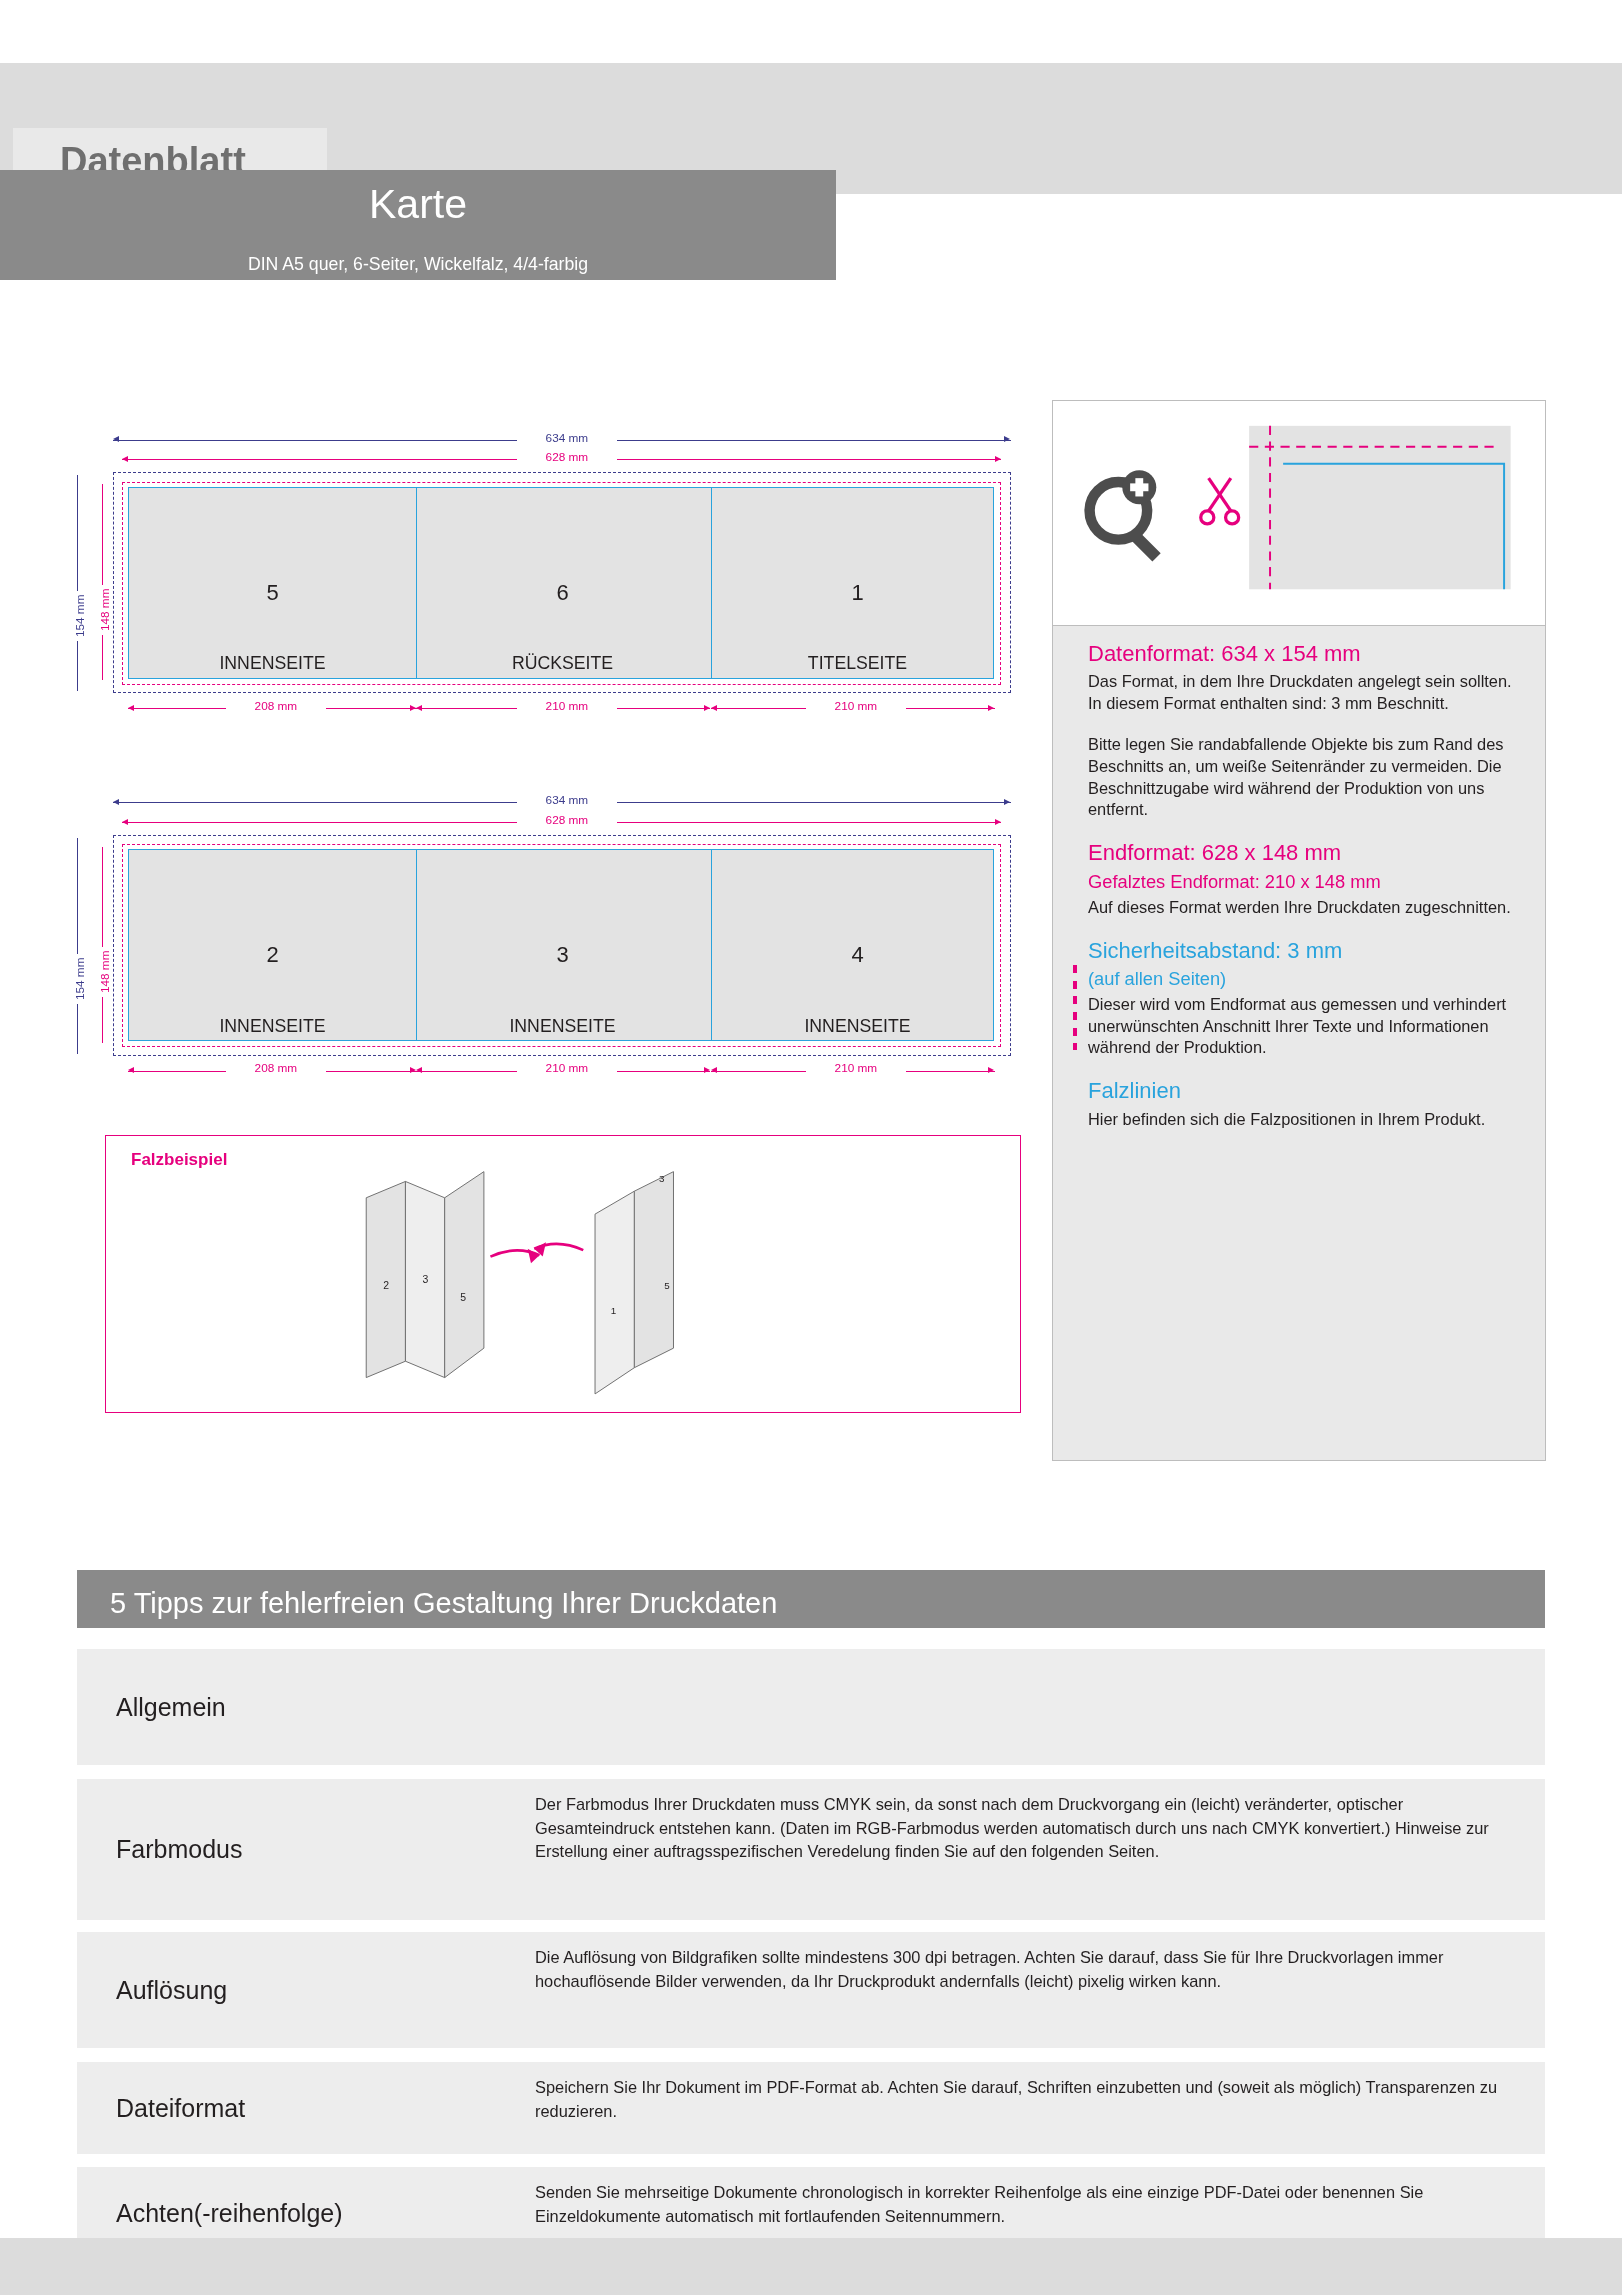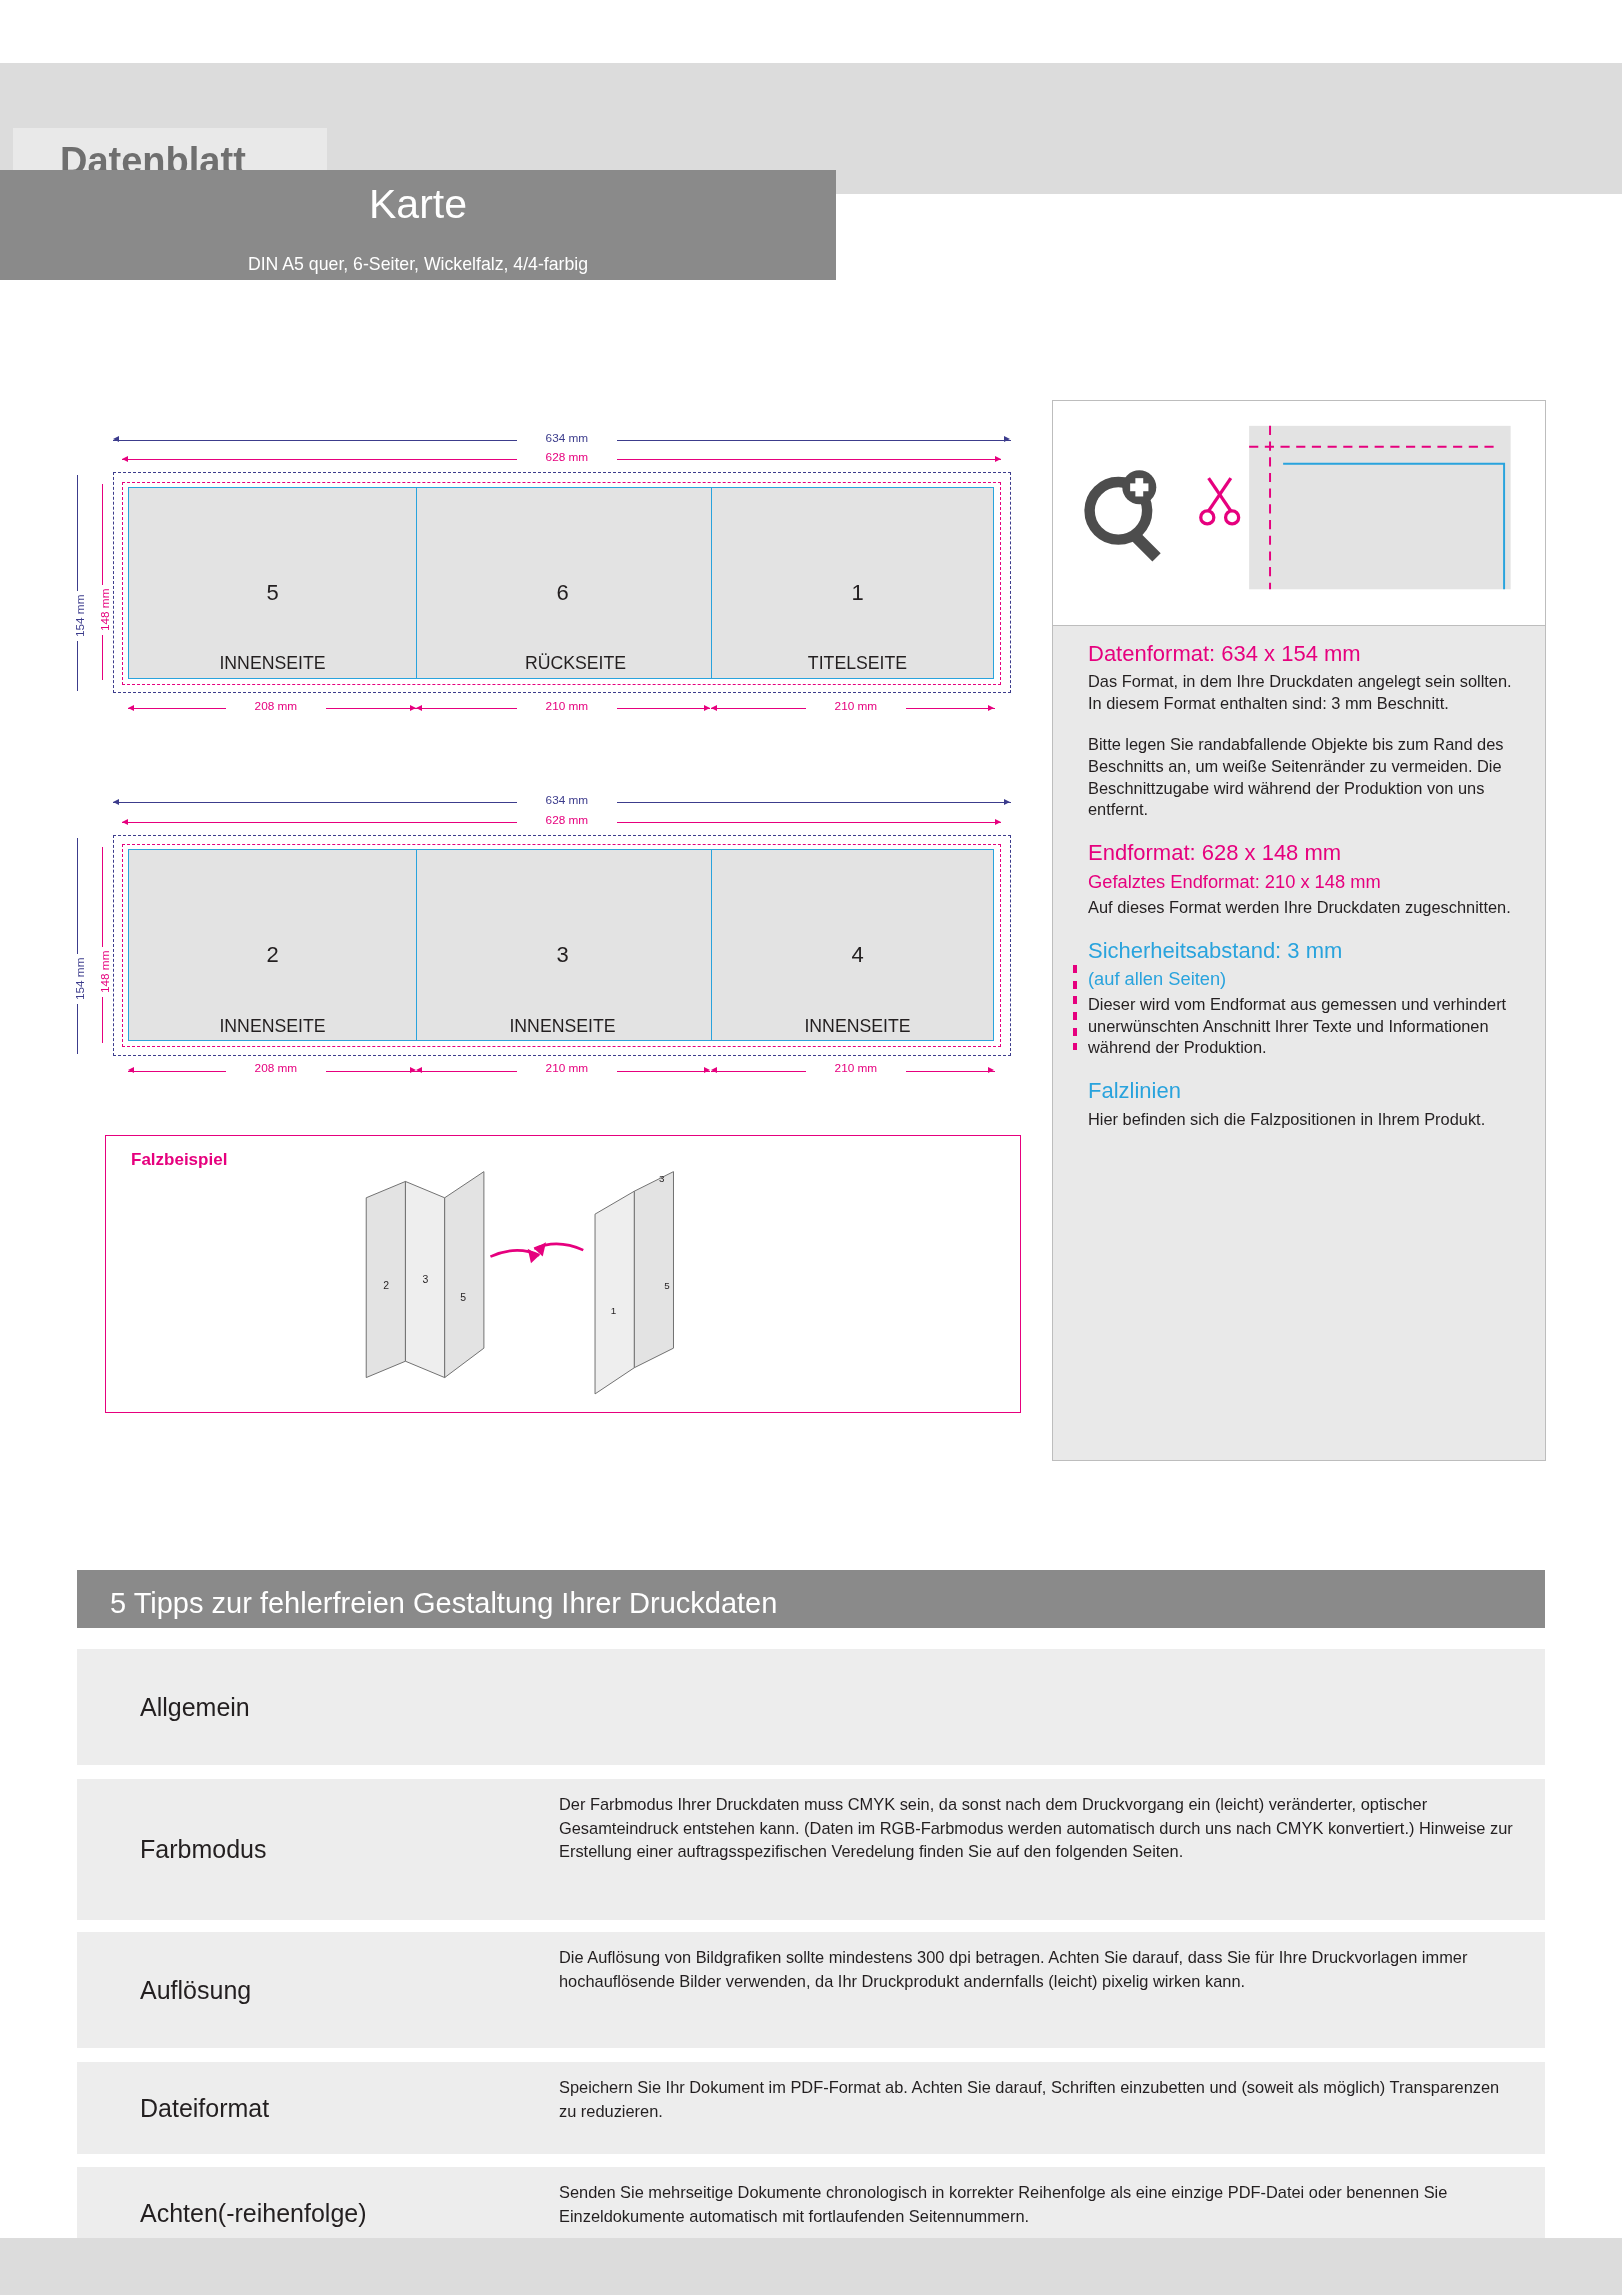--- a/index.html
+++ b/index.html
@@ -110,21 +110,21 @@
   .tips-head{
     position:absolute;left:77px;top:1570px;width:1468px;height:58px;
     background:#8a8a8a;
   }
   .tips-head span{
     position:absolute;left:33px;top:17px;font-size:29px;color:#ffffff;font-weight:400;
   }
   .tip-row{position:absolute;left:77px;width:1468px;display:flex;}
   .tip-row .label{
     width:458px;font-size:25px;color:#231f20;display:flex;align-items:center;
-    padding-left:39px;box-sizing:border-box;font-weight:400;margin-left:24px;
+    padding-left:39px;box-sizing:border-box;font-weight:400;
   }
   .tip-row .text{
     flex:1;font-size:16.4px;line-height:1.42;color:#231f20;padding:14.4px 26px 14.4px 0;box-sizing:border-box;
   }
   .tip-row.alt{background:#ededed;}
 
   .footer-band{
     position:absolute;left:0;top:2238px;width:1623px;height:58px;background:#dcdcdc;
   }
 </style>
@@ -162,21 +162,21 @@
 
   <div class="sheet" style="left:128px;top:487px;width:866px;height:192px;"></div>
   <div class="foldline" style="left:416px;top:487px;height:192px;"></div>
   <div class="foldline" style="left:711px;top:487px;height:192px;"></div>
 
   <div class="pagenum" style="left:220px;top:580px;width:105px;">5</div>
   <div class="pagenum" style="left:510px;top:580px;width:105px;">6</div>
   <div class="pagenum" style="left:805px;top:580px;width:105px;">1</div>
 
   <div class="pagelabel" style="left:181px;top:653px;width:183px;">INNENSEITE</div>
-  <div class="pagelabel" style="left:484px;top:653px;width:183px;">RÜCKSEITE</div>
+  <div class="pagelabel" style="left:471px;top:653px;width:183px;">RÜCKSEITE</div>
   <div class="pagelabel" style="left:766px;top:653px;width:183px;">TITELSEITE</div>
 
   <div class="dim-line-h abs" style="left:128px;top:708px;width:288px;"></div>
   <div class="arr-l" style="left:128px;top:705px;"></div>
   <div class="arr-r" style="left:410px;top:705px;"></div>
   <div class="dim-text" style="left:226px;top:699px;width:92px;">208 mm</div>
 
   <div class="dim-line-h abs" style="left:416px;top:708px;width:294px;"></div>
   <div class="arr-l" style="left:416px;top:705px;"></div>
   <div class="arr-r" style="left:704px;top:705px;"></div>

